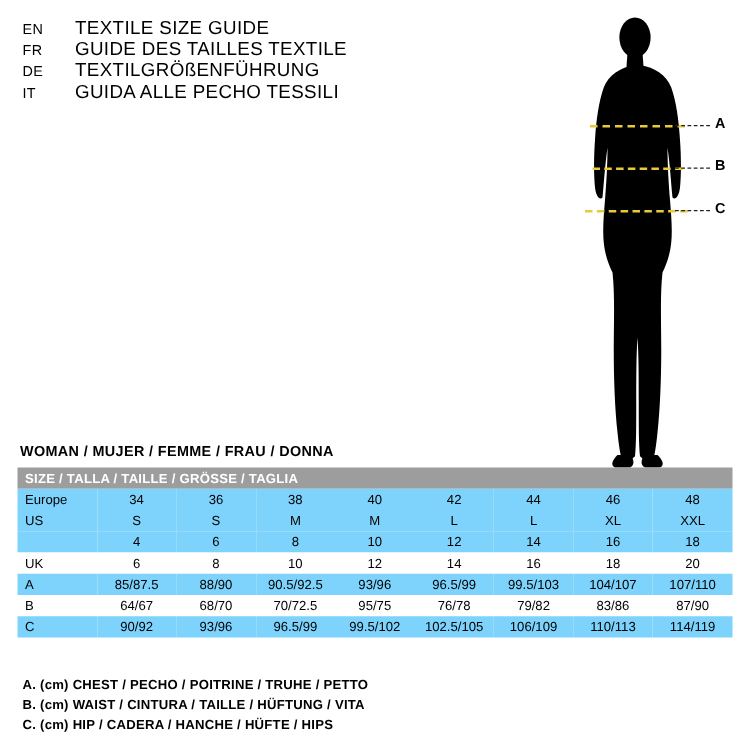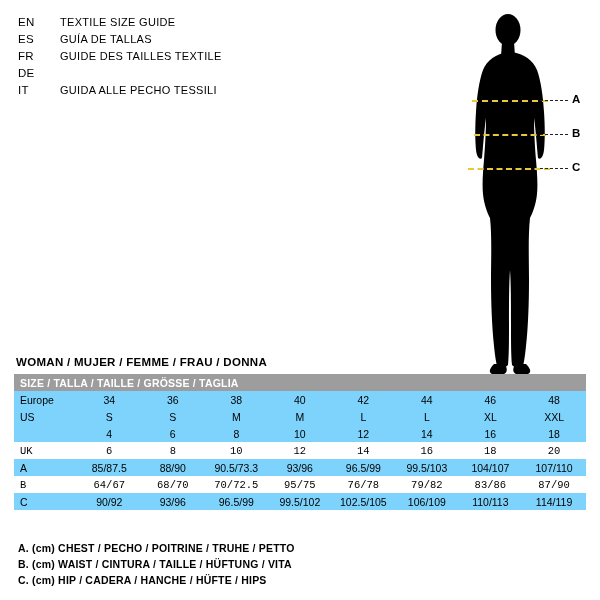--- a/index.html
+++ b/index.html
@@ -32,21 +32,21 @@
     align-items: baseline;
     height: 17px;
     line-height: 17px;
   }
   .lang-code {
     width: 42px;
     font-size: 11.5px;
     letter-spacing: 0.3px;
   }
   .lang-text {
-    font-size: 11px;
+    font-size: 15px;
     letter-spacing: 0.3px;
   }
 
   
   .figure-wrap {
     position: absolute;
     left: 430px;
     top: 8px;
     width: 160px;
     height: 368px;
@@ -101,21 +101,20 @@
     color: #ffffff;
     font-weight: bold;
     font-size: 10.5px;
     letter-spacing: 0.2px;
   }
   .row-light td {
     background: #7dd3fc;
   }
   .row-white td {
     background: #ffffff;
-    font-family: Liberation Mono, monospace;
   }
   .c-label {
     width: 92px;
     text-align: left;
     padding-left: 6px !important;
   }
   .c-val {
     width: 68px;
     text-align: center;
   }
@@ -136,31 +135,28 @@
 </style>
 </head>
 <body>
 
 <div id="page">
 
   <div class="lang-block">
     <div class="lang-row">
       <div class="lang-code">EN</div>
       <div class="lang-text">TEXTILE SIZE GUIDE</div>
-    </div>
-    <div class="lang-row">
-      <div class="lang-code">ES</div>
-      <div class="lang-text">GUÍA DE TALLAS</div>
     </div>
     <div class="lang-row">
       <div class="lang-code">FR</div>
       <div class="lang-text">GUIDE DES TAILLES TEXTILE</div>
     </div>
     <div class="lang-row">
       <div class="lang-code">DE</div>
+      <div class="lang-text">TEXTILGRÖßENFÜHRUNG</div>
     </div>
     <div class="lang-row">
       <div class="lang-code">IT</div>
       <div class="lang-text">GUIDA ALLE PECHO TESSILI</div>
     </div>
   </div>
 
   <div class="figure-wrap">
     <svg width="160" height="368" viewBox="0 0 160 368">
       <g fill="#000000">
@@ -271,21 +267,21 @@
           <td class="c-val">14</td>
           <td class="c-val">16</td>
           <td class="c-val">18</td>
           <td class="c-val">20</td>
         </tr>
 
         <tr class="row-light">
           <td class="c-label">A</td>
           <td class="c-val">85/87.5</td>
           <td class="c-val">88/90</td>
-          <td class="c-val">90.5/73.3</td>
+          <td class="c-val">90.5/92.5</td>
           <td class="c-val">93/96</td>
           <td class="c-val">96.5/99</td>
           <td class="c-val">99.5/103</td>
           <td class="c-val">104/107</td>
           <td class="c-val">107/110</td>
         </tr>
 
         <tr class="row-white">
           <td class="c-label">B</td>
           <td class="c-val">64/67</td>

